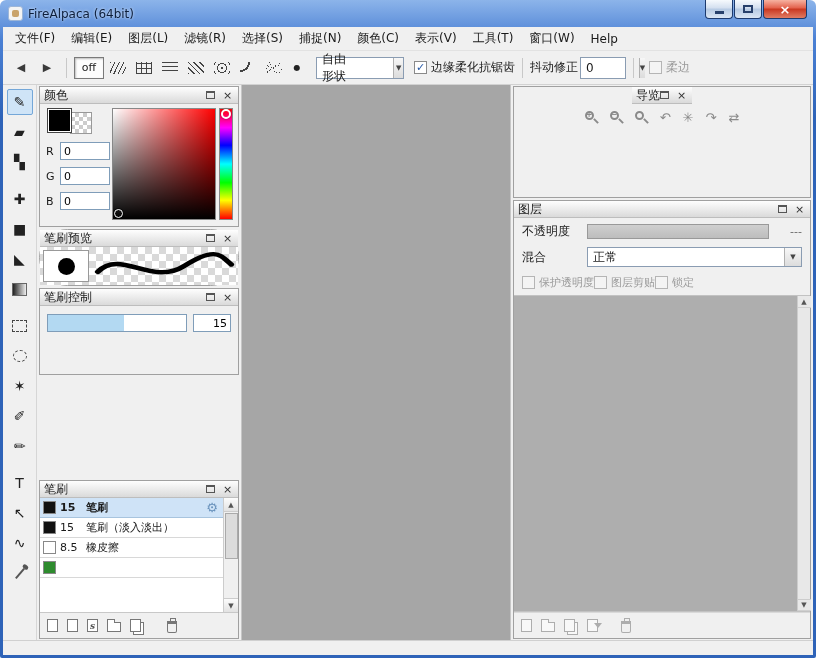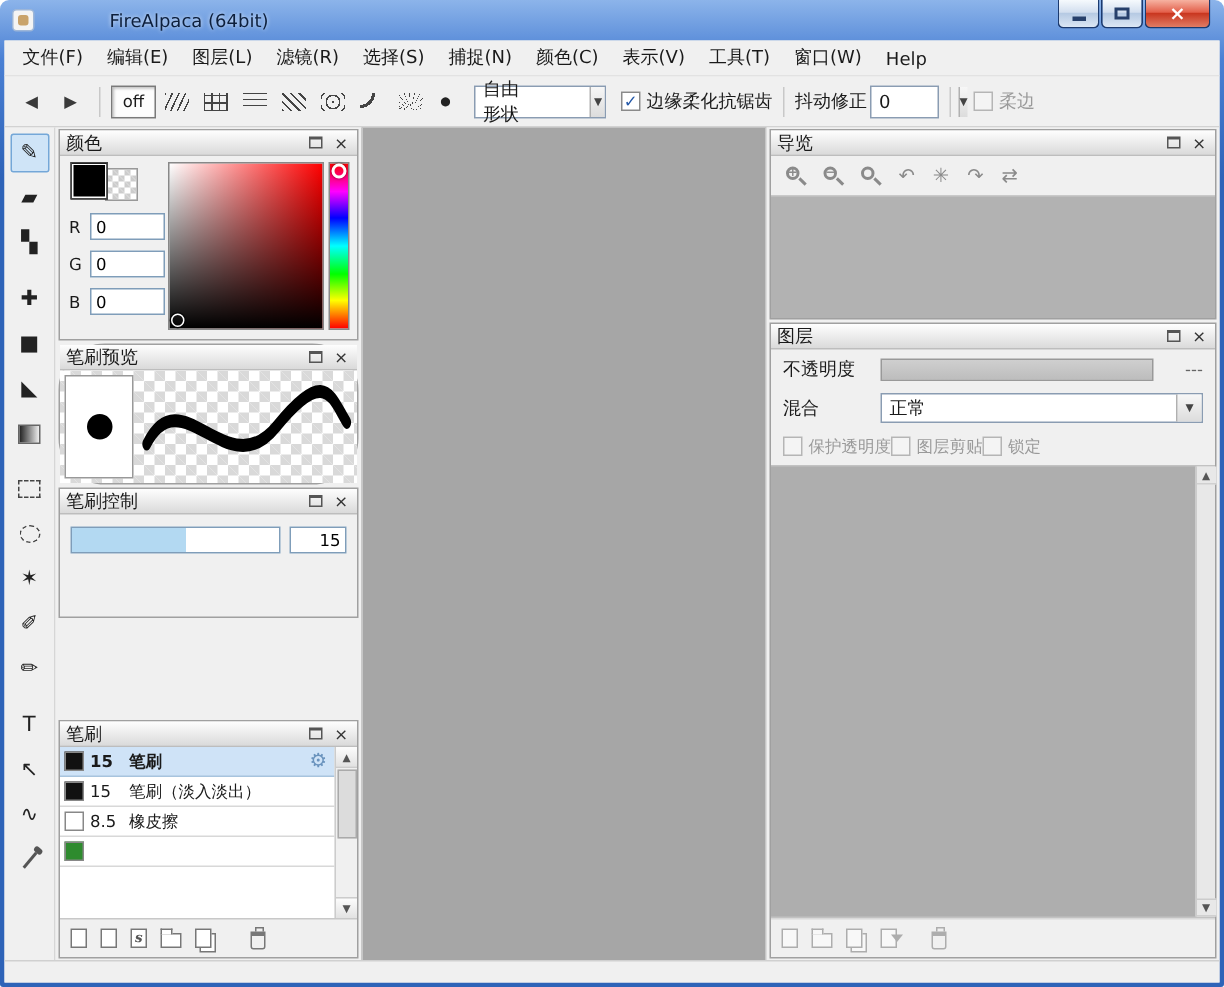--- a/index.html
+++ b/index.html
@@ -3,21 +3,21 @@
 <meta charset="utf-8">
 <style>
   * { box-sizing: border-box; margin: 0; padding: 0; }
   html,body { width:816px; height:658px; }
   body { font-family:"DejaVu Sans","Liberation Sans",sans-serif; font-size:12px; color:#1a1a1a; }
 
   
   .window { width:816px; height:658px; display:flex; flex-direction:column;
     background:linear-gradient(180deg,#8cb4ea 0%,#4a80d4 6%,#2e63b8 18%,#2e63b8 100%);
     padding:0 3px 3px; border-radius:6px 6px 2px 2px; }
-  .titlebar { height:27px; display:flex; align-items:center; padding:0 5px; position:relative;gap:45px; }
+  .titlebar { height:27px; display:flex; align-items:center; padding:0 5px; position:relative; }
   .app-icon { width:15px; height:15px; background:#f4f4f4; border:1px solid #9db6d8; border-radius:3px; margin-right:5px; position:relative; }
   .app-icon::after { content:""; position:absolute; left:3px; top:3px; width:7px; height:7px; background:#c9a36b; border-radius:2px; }
   .wtitle { color:#0d1f3c; text-shadow:0 0 3px rgba(255,255,255,.8); font-size:12px; }
   .win-btns { position:absolute; top:0; right:6px; display:flex; }
   .wbtn { width:28px; height:19px; border:1px solid #1c3a6e; border-top:none; margin-left:1px;
     background:linear-gradient(#f6fafd,#d3dfef 45%,#b6cae3 50%,#dbe6f4);
     display:flex; align-items:center; justify-content:center; border-radius:0 0 4px 4px; cursor:default; }
   .wbtn.close { width:44px; background:linear-gradient(#f6b2a1,#e3604b 45%,#c93720 50%,#e07c64); color:#fff; font-weight:bold; font-size:13px; }
   .wg-min { width:9px; height:3px; background:#27406b; margin-top:7px; }
   .wg-max { width:10px; height:8px; border:2px solid #27406b; }
@@ -92,21 +92,21 @@
   .sv-cursor { position:absolute; left:1px; bottom:1px; width:9px; height:9px; border:1px solid #fff; border-radius:50%; box-shadow:0 0 0 1px rgba(0,0,0,.55); }
   .hue-strip { position:absolute; right:5px; top:4px; width:14px; height:112px; border:1px solid #888;
     background:linear-gradient(to bottom,#f00 0%,#f0f 17%,#00f 33%,#0ff 50%,#0f0 67%,#ff0 83%,#f00 100%); }
   .hue-cursor { position:absolute; top:0; left:1px; width:10px; height:10px; border:2px solid #fff; border-radius:50%; box-shadow:0 0 2px rgba(0,0,0,.6); }
   .rgb-rows { position:absolute; left:6px; top:38px; display:flex; flex-direction:column; gap:7px; }
   .rgb-row { display:flex; align-items:center; gap:5px; }
   .rgb-row label { width:9px; font-size:11px; }
   .rgb-row input { width:50px; height:18px; border:1px solid #7f9db9; font:11px "DejaVu Sans",sans-serif; padding:0 3px; }
 
   
-  .panel.bprev { height:94px; flex:none;border-radius:31px; }
+  .panel.bprev { height:57px; flex:none;border-radius:31px; }
   .bprev-body { position:relative; flex:1;
     background-image:linear-gradient(45deg,#d9d9d9 25%,transparent 25%,transparent 75%,#d9d9d9 75%),linear-gradient(45deg,#d9d9d9 25%,transparent 25%,transparent 75%,#d9d9d9 75%);
     background-size:14px 14px; background-position:0 0,7px 7px; background-color:#fff; }
   .dotbox { position:absolute; left:3px; top:3px; bottom:3px; width:46px; background:#fff; border:1px solid #999;
     display:flex; align-items:center; justify-content:center; }
   .dot { width:17px; height:17px; background:#000; border-radius:50%; }
   .strokewrap { position:absolute; left:52px; right:2px; top:0; bottom:0; }
 
   
   .panel.bctrl { height:87px; flex:none; }
@@ -142,21 +142,21 @@
   .i-folder { width:14px; height:10px; background:#fff; border:1px solid #777; position:relative; margin-top:3px; }
   .i-folder::before { content:""; position:absolute; top:-4px; left:-1px; width:6px; height:3px; background:#fff; border:1px solid #777; border-bottom:none; }
   .i-docs { position:relative; width:11px; height:13px; border:1px solid #777; background:#fff; box-shadow:3px 3px 0 -1px #fff,3px 3px 0 0 #777; margin-right:3px; }
   .i-import { position:relative; width:11px; height:13px; border:1px solid #777; background:#fff; }
   .i-import::after { content:""; position:absolute; right:-5px; bottom:-1px; border:4px solid transparent; border-top:5px solid #777; }
   .i-trash { width:10px; height:12px; border:1px solid #777; border-top:3px solid #777; border-radius:0 0 2px 2px; position:relative; margin-top:2px; margin-left:14px; }
   .i-trash::before { content:""; position:absolute; top:-6px; left:2px; width:4px; height:2px; border:1px solid #777; border-bottom:none; }
   .dim { opacity:.55; }
 
   
-  .panel.navg { height:127px; flex:none; }
+  .panel.navg { height:112px; flex:none;align-items:center; }
   .nav-tools { height:26px; flex:none; display:flex; align-items:center; gap:12px; padding:0 10px; color:#8a8a8a; font-size:13px; }
   .i-mag { position:relative; width:13px; height:13px; }
   .i-mag .lens { position:absolute; top:0; left:0; width:9px; height:9px; border:2px solid #8a8a8a; border-radius:50%;
     display:flex; align-items:center; justify-content:center; font-size:8px; font-weight:bold; color:#8a8a8a; line-height:1; }
   .i-mag::after { content:""; position:absolute; width:6px; height:2px; background:#8a8a8a; transform:rotate(45deg); right:-1px; bottom:2px; }
   .nav-preview { flex:1; background:#b2b2b2; border-top:1px solid #c9c9c9; }
 
   
   .panel.layer { flex:1; min-height:0; }
   .lrow { display:flex; align-items:center; gap:7px; padding:5px 8px 2px; font-size:12px; }

